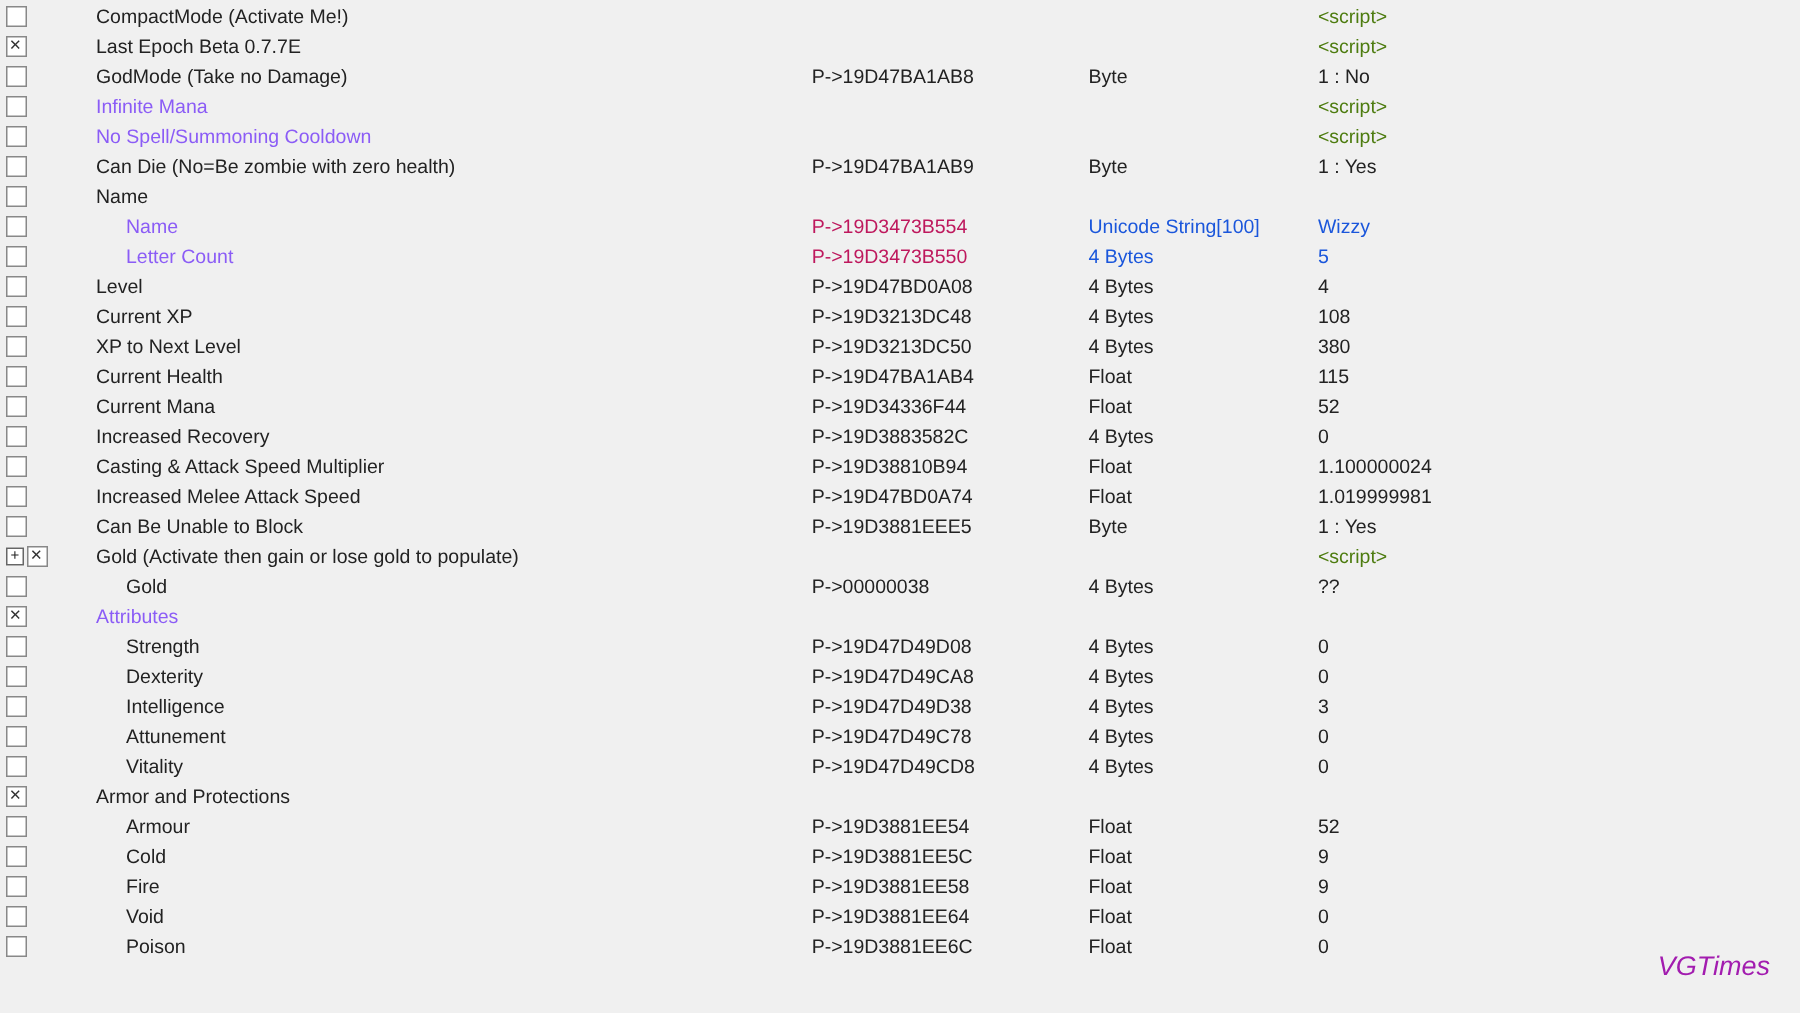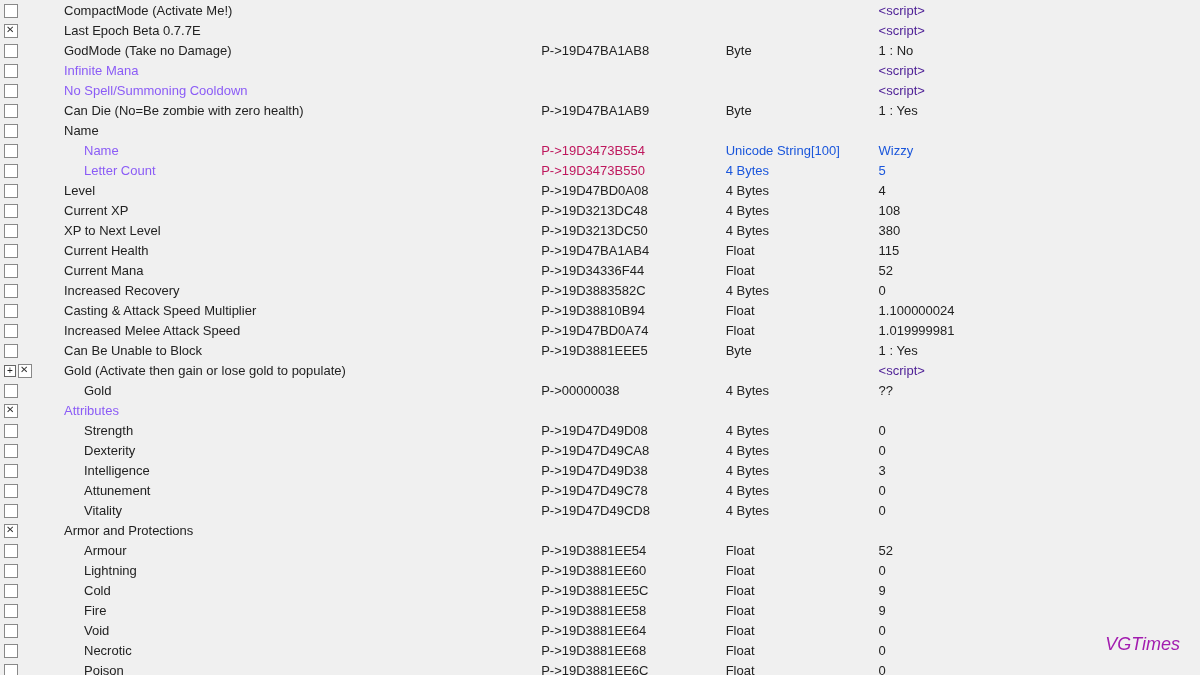--- a/index.html
+++ b/index.html
@@ -81,21 +81,21 @@
       color: #be185d;
     }
     .type-blue {
       color: #1a56db;
       text-align: right;
     }
     .val-blue {
       color: #1a56db;
     }
     .val-script {
-      color: #4c1d95;
+      color: #4d7c0f;
     }
     .expand-icon {
       display: inline-block;
       width: 12px;
       height: 12px;
       border: 1px solid #666;
       text-align: center;
       line-height: 10px;
       font-size: 10px;
       margin-right: 2px;
@@ -310,50 +310,36 @@
         </tr>
         <tr>
           <td class="col-check"><span class="checkbox"></span></td>
           <td class="col-desc"><span style="padding-left:20px;" class="">Armour</span></td>
           <td class="col-addr"><span class="">P-&gt;19D3881EE54</span></td>
           <td class="col-type"><span class="">Float</span></td>
           <td class="col-val"><span class="">52</span></td>
         </tr>
         <tr>
           <td class="col-check"><span class="checkbox"></span></td>
-          <td class="col-desc"><span style="padding-left:20px;" class="">Lightning</span></td>
-          <td class="col-addr"><span class="">P-&gt;19D3881EE60</span></td>
-          <td class="col-type"><span class="">Float</span></td>
-          <td class="col-val"><span class="">0</span></td>
-        </tr>
-        <tr>
-          <td class="col-check"><span class="checkbox"></span></td>
           <td class="col-desc"><span style="padding-left:20px;" class="">Cold</span></td>
           <td class="col-addr"><span class="">P-&gt;19D3881EE5C</span></td>
           <td class="col-type"><span class="">Float</span></td>
           <td class="col-val"><span class="">9</span></td>
         </tr>
         <tr>
           <td class="col-check"><span class="checkbox"></span></td>
           <td class="col-desc"><span style="padding-left:20px;" class="">Fire</span></td>
           <td class="col-addr"><span class="">P-&gt;19D3881EE58</span></td>
           <td class="col-type"><span class="">Float</span></td>
           <td class="col-val"><span class="">9</span></td>
         </tr>
         <tr>
           <td class="col-check"><span class="checkbox"></span></td>
           <td class="col-desc"><span style="padding-left:20px;" class="">Void</span></td>
           <td class="col-addr"><span class="">P-&gt;19D3881EE64</span></td>
-          <td class="col-type"><span class="">Float</span></td>
-          <td class="col-val"><span class="">0</span></td>
-        </tr>
-        <tr>
-          <td class="col-check"><span class="checkbox"></span></td>
-          <td class="col-desc"><span style="padding-left:20px;" class="">Necrotic</span></td>
-          <td class="col-addr"><span class="">P-&gt;19D3881EE68</span></td>
           <td class="col-type"><span class="">Float</span></td>
           <td class="col-val"><span class="">0</span></td>
         </tr>
         <tr>
           <td class="col-check"><span class="checkbox"></span></td>
           <td class="col-desc"><span style="padding-left:20px;" class="">Poison</span></td>
           <td class="col-addr"><span class="">P-&gt;19D3881EE6C</span></td>
           <td class="col-type"><span class="">Float</span></td>
           <td class="col-val"><span class="">0</span></td>
         </tr>

